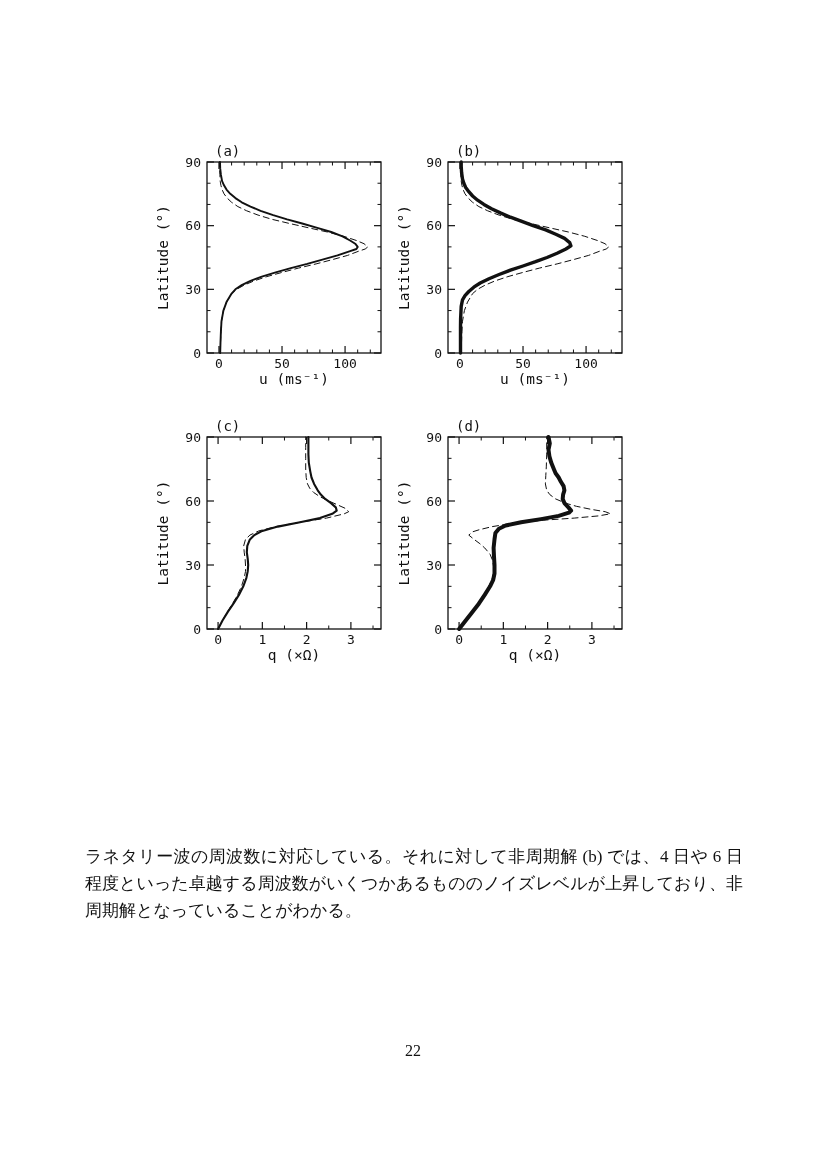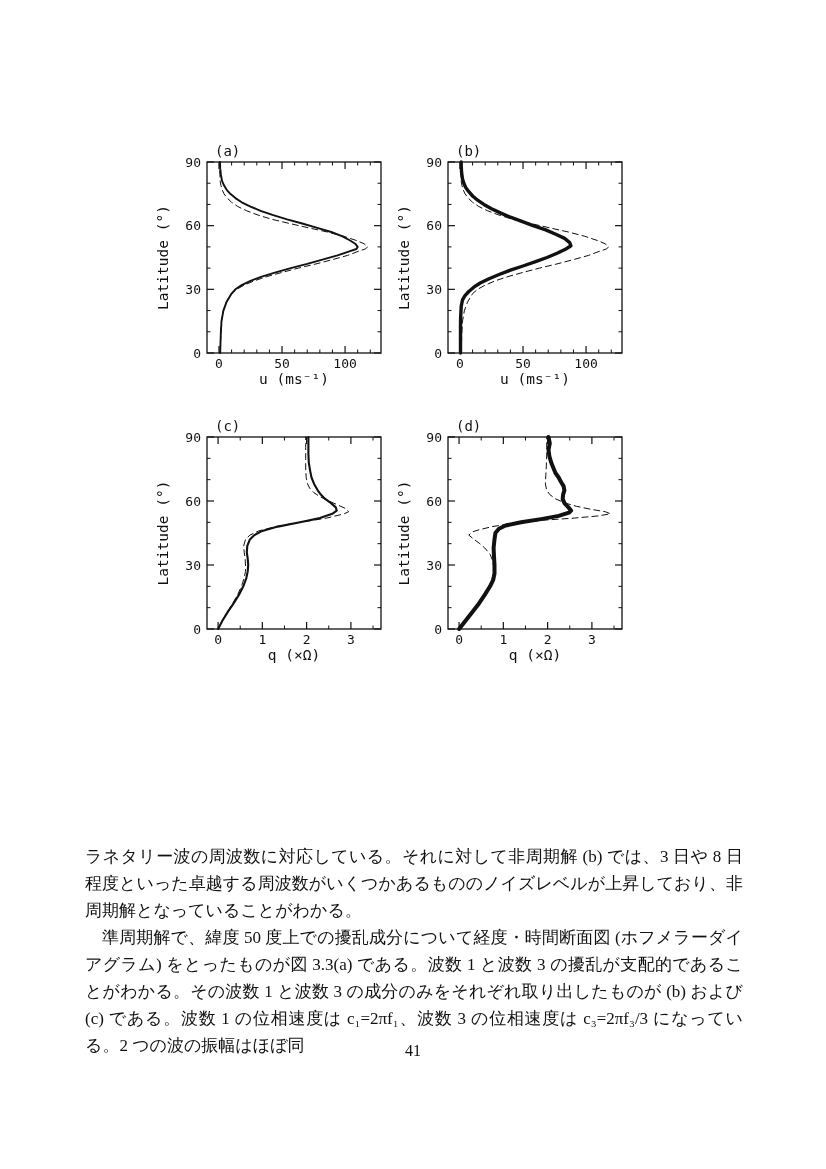--- a/index.html
+++ b/index.html
@@ -259,19 +259,18 @@
         <text x="456" y="431" class="panel-label">(d)</text>
         <text x="535" y="660" text-anchor="middle" class="axis-label">q (×Ω)</text>
         <text x="409" y="533" text-anchor="middle" transform="rotate(-90 409 533)" class="axis-label">Latitude (°)</text>
         <polyline points="459.1,629.0 465.7,620.5 472.4,611.9 479.0,603.4 484.7,594.9 490.1,586.3 493.2,579.9 494.5,573.5 494.5,565.0 494.0,556.5 493.6,547.9 494.5,539.4 495.4,533.0 498.9,528.7 505.6,525.5 521.1,522.3 541.0,519.1 558.7,515.9 568.9,512.7 571.1,510.6 568.4,507.4 564.4,503.1 562.7,498.9 563.1,494.6 564.4,490.3 563.6,486.1 560.9,481.8 558.7,477.5 555.6,473.3 553.8,469.0 551.2,462.6 549.4,456.2 548.5,449.8 549.8,443.4 548.5,437.0" fill="none" stroke="#111" stroke-width="4" stroke-linejoin="round" stroke-linecap="round"></polyline>
         <polyline points="459.1,629.0 467.0,618.3 474.6,607.7 482.1,597.0 487.8,588.5 491.8,579.9 493.6,573.5 493.6,567.1 492.7,560.7 490.1,554.3 484.7,547.9 479.9,543.7 474.1,539.4 468.8,535.1 472.4,531.9 479.0,529.8 492.3,526.6 512.2,523.4 543.2,520.2 574.2,518.1 598.5,515.9 610.5,513.8 605.2,511.7 591.9,509.5 576.4,506.3 565.3,503.1 555.6,498.9 549.8,494.6 546.7,490.3 545.4,483.9 545.8,475.4 546.3,466.9 546.7,454.1 546.7,437.0" fill="none" stroke="#111" stroke-width="1" stroke-linejoin="round" stroke-linecap="round" stroke-dasharray="6,4"></polyline>
       </g>
     </svg>
 
 
   <div class="bodytext">
-    <p>ラネタリー波の周波数に対応している。それに対して非周期解 (b) では、3 日や 8 日程度といった卓越する周波数がいくつかあるもののノイズレベルが上昇しており、非周期解となっていることがわかる。</p>
-    <p class="indent">準周期解で、緯度 50 度上での擾乱成分について経度・時間断面図 (ホフメラーダイアグラム) をとったものが図 3.3(a) である。波数 1 と波数 3 の擾乱が支配的であることがわかる。その波数 1 と波数 3 の成分のみをそれぞれ取り出したものが (b) および (c) である。波数 1 の位相速度は c₁=2πf₁、波数 3 の位相速度は c₃=2πf₃/3 になっている。2 つの波の振幅はほぼ同</p>
+    <p>ラネタリー波の周波数に対応している。それに対して非周期解 (b) では、4 日や 6 日程度といった卓越する周波数がいくつかあるもののノイズレベルが上昇しており、非周期解となっていることがわかる。</p>
   </div>
 
-  <div class="pageno">41</div>
+  <div class="pageno">22</div>
 
 </div>
 
 </body></html>

